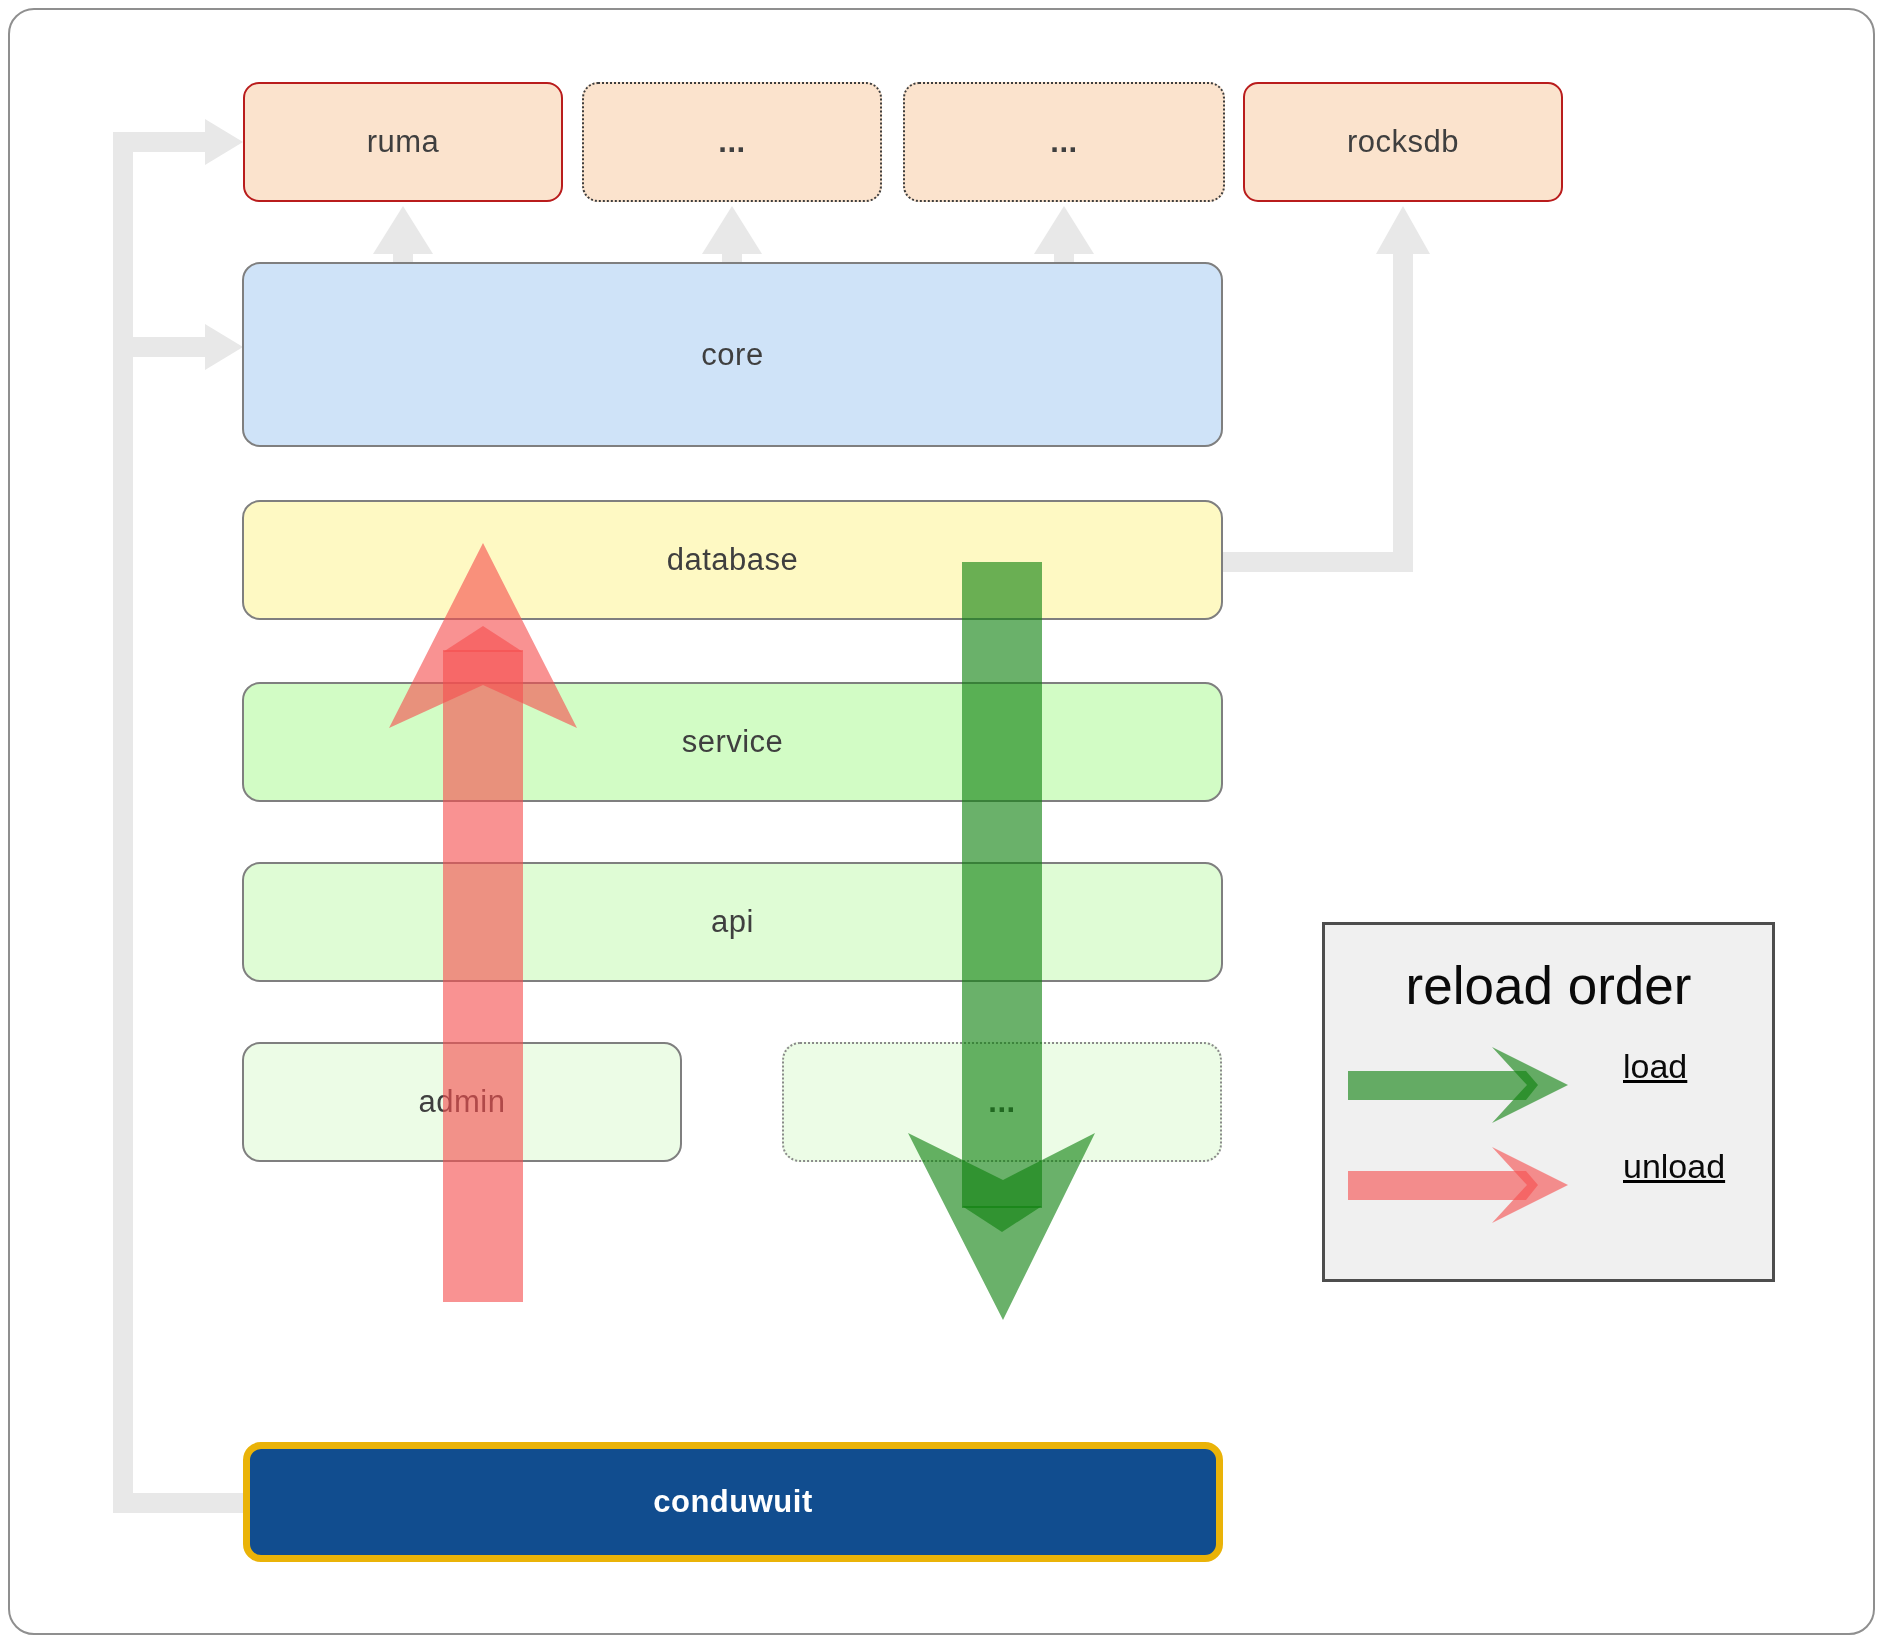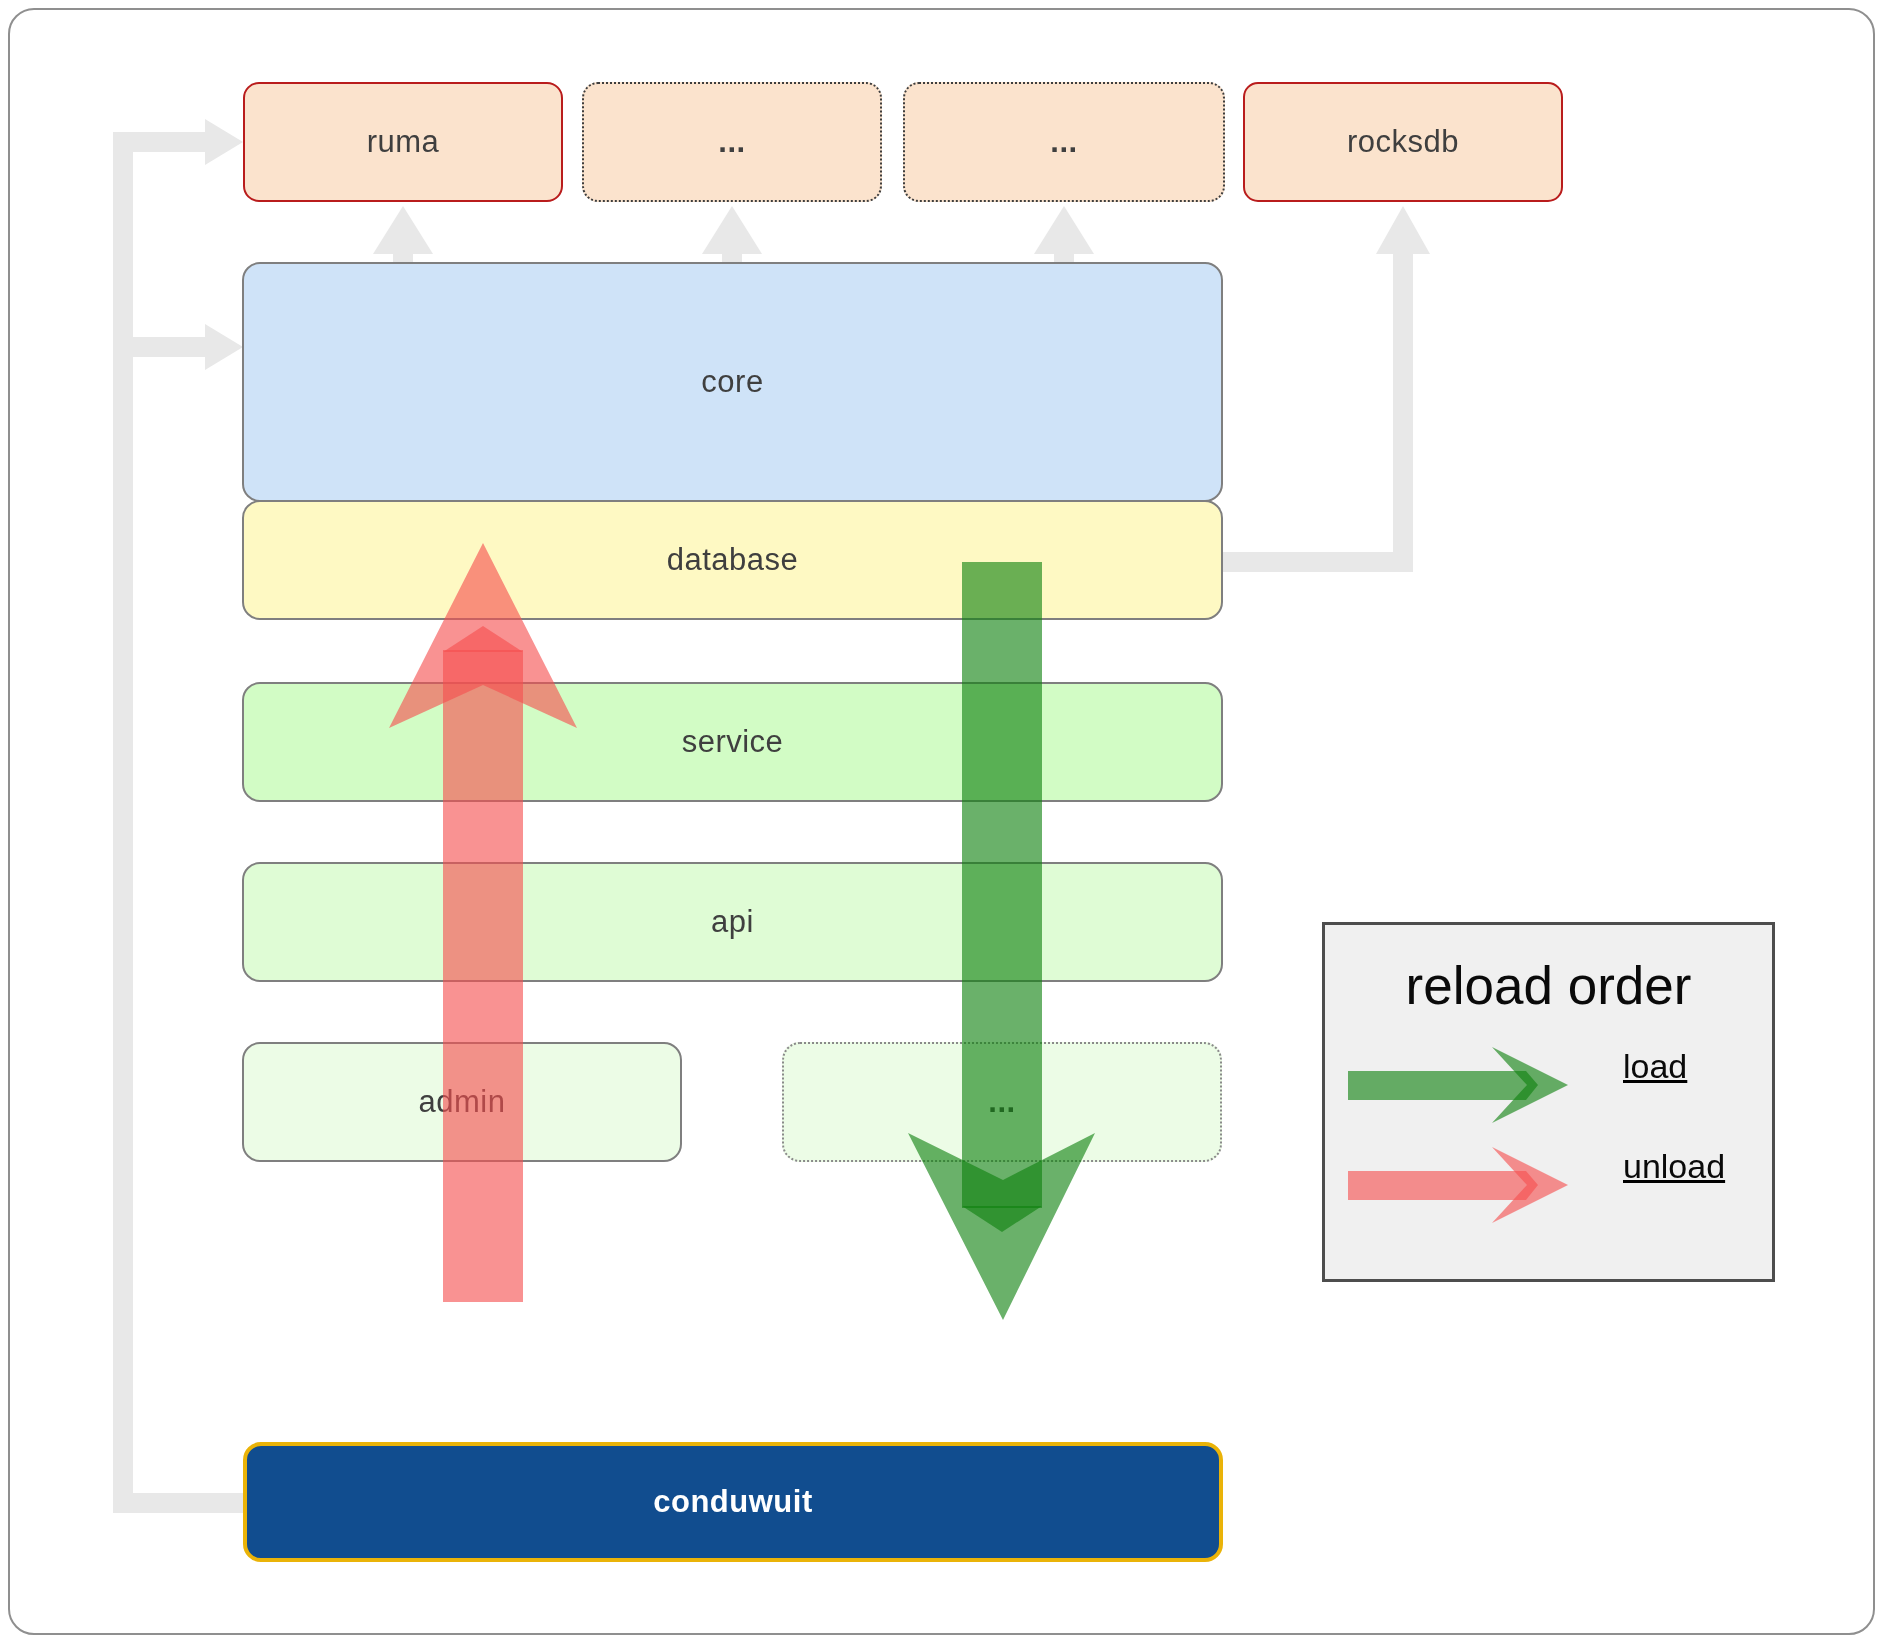--- a/index.html
+++ b/index.html
@@ -24,21 +24,21 @@
   .r18{border-radius:18px;}
   .b-dark{border:2px solid #b91c1c;}
   .b-gray{border:2px solid #7f7f7f;}
   .b-dot-dark{border:2px dotted #3d3d3d;}
   .b-dot-gray{border:2px dotted #8a8a8a;}
   .dots{font-weight:700;}
   .gray-fill{fill:#e8e8e8;}
   .load-fill{fill:rgba(15,129,15,0.62);}
   .unload-fill{fill:rgba(245,79,79,0.62);}
   #node-conduwuit{
-    background:#114d8f;border:4px solid #eab308;color:#ffffff;font-weight:700;
+    background:#114d8f;border:7px solid #eab308;color:#ffffff;font-weight:700;
   }
   #legend{
     position:absolute;left:1322px;top:922px;width:453px;height:360px;box-sizing:border-box;
     background:#f0f0f0;border:3px solid #4d4d4d;
   }
   #legend-title{
     position:absolute;left:0;top:30px;width:100%;text-align:center;
     font-size:53px;color:#0a0a0a;
   }
   .legend-row{position:absolute;left:23px;display:flex;align-items:flex-start;text-decoration:underline;}
@@ -89,21 +89,21 @@
     <div class="node r16 b-dot-dark" style="left:582px;top:82px;width:300px;height:120px;background:#fbe3cd;">
       <span class="dots">...</span>
     </div>
     <div class="node r16 b-dot-dark" style="left:903px;top:82px;width:322px;height:120px;background:#fbe3cd;">
       <span class="dots">...</span>
     </div>
     <div class="node r16 b-dark" style="left:1243px;top:82px;width:320px;height:120px;background:#fbe3cd;border-radius:15px;">
       <span>rocksdb</span>
     </div>
 
-    <div class="node r18 b-gray" style="left:242px;top:262px;width:981px;height:240px;background:#cfe3f8;">
+    <div class="node r18 b-gray" style="left:242px;top:262px;width:981px;height:185px;background:#cfe3f8;">
       <span>core</span>
     </div>
 
     <div class="node r18 b-gray" style="left:242px;top:500px;width:981px;height:120px;background:#fef9c3;">
       <span>database</span>
     </div>
 
     <div class="node r18 b-gray" style="left:242px;top:862px;width:981px;height:120px;background:#dffcd5;">
       <span>api</span>
     </div>

